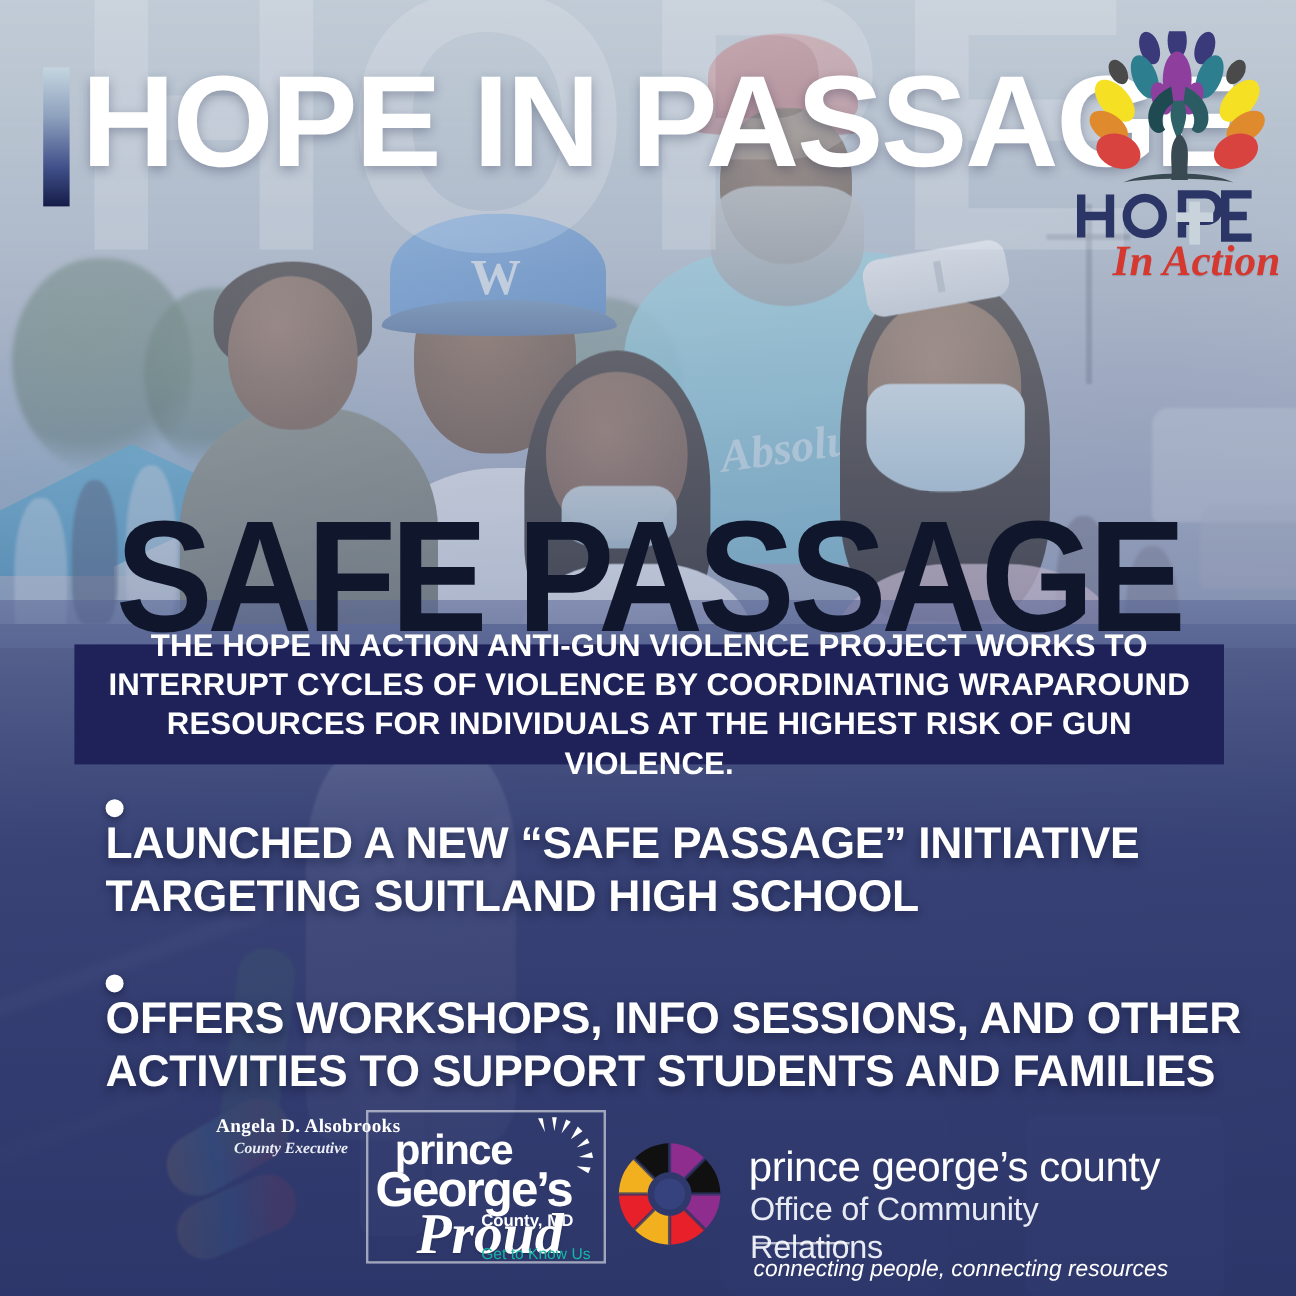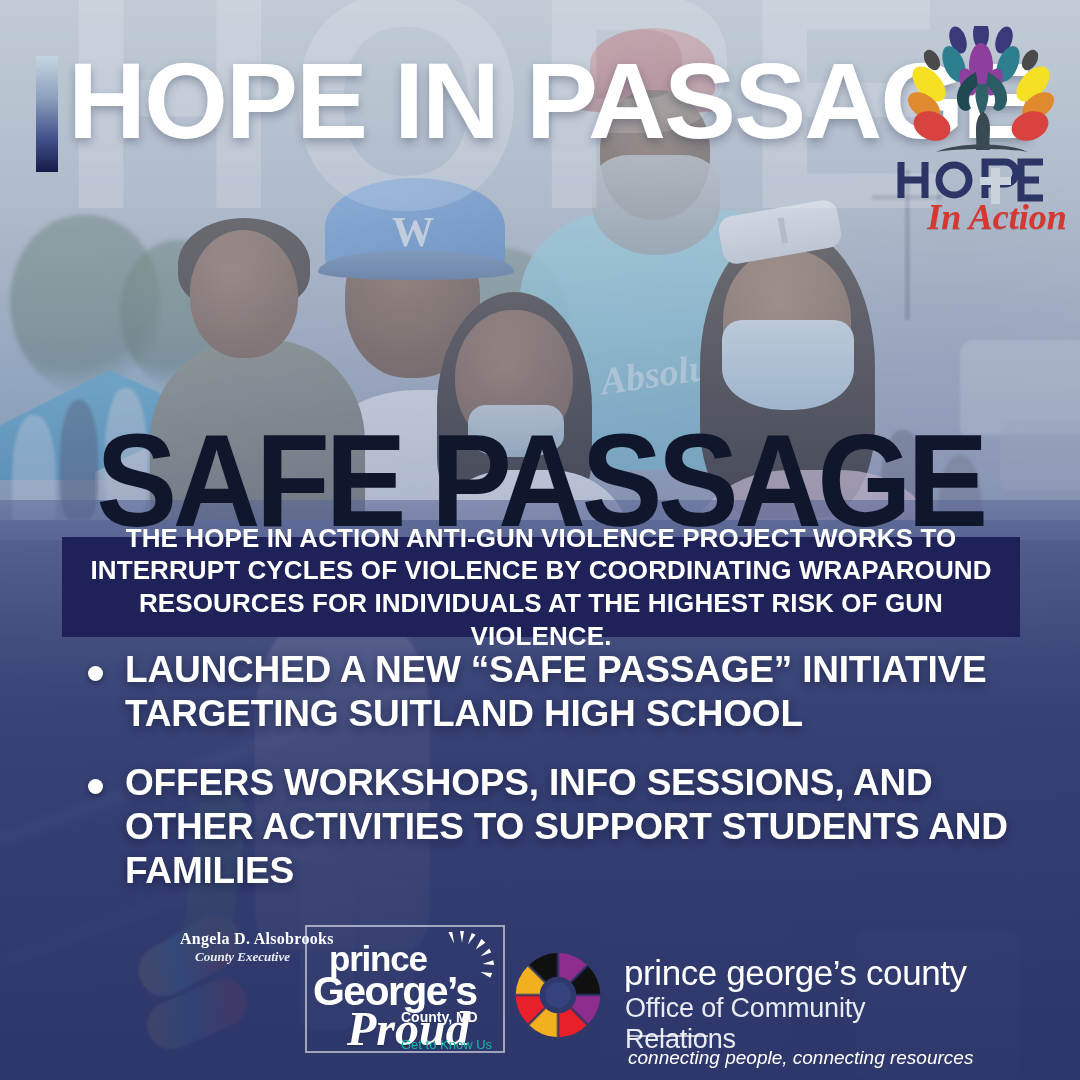--- a/index.html
+++ b/index.html
@@ -184,21 +184,21 @@
   .desc-text {
     font:bold 26px/1.26 "Liberation Sans", sans-serif;
     color:#ffffff;
     text-align:center;
     letter-spacing:.1px;
     width:930px;
   }
 
   
   .bullets { position:absolute; left:88px; top:648px; width:952px; }
-  .bullet-row { display:flex; align-items:flex-start; margin-bottom:26px; }
+  .bullet-row { display:flex; align-items:flex-start; margin-bottom:26px;flex-direction:column; }
   .bullet-dot {
     width:15px; height:15px; border-radius:50%;
     background:#ffffff; flex:0 0 auto; margin-top:18px; margin-right:22px;
     box-shadow:0 2px 5px rgba(10,16,44,.5);
   }
   .bullet-text {
     font:bold 37px/1.18 "Liberation Sans", sans-serif;
     color:#ffffff;
     letter-spacing:-.2px;
     text-shadow:0 3px 8px rgba(14,20,52,.55);

